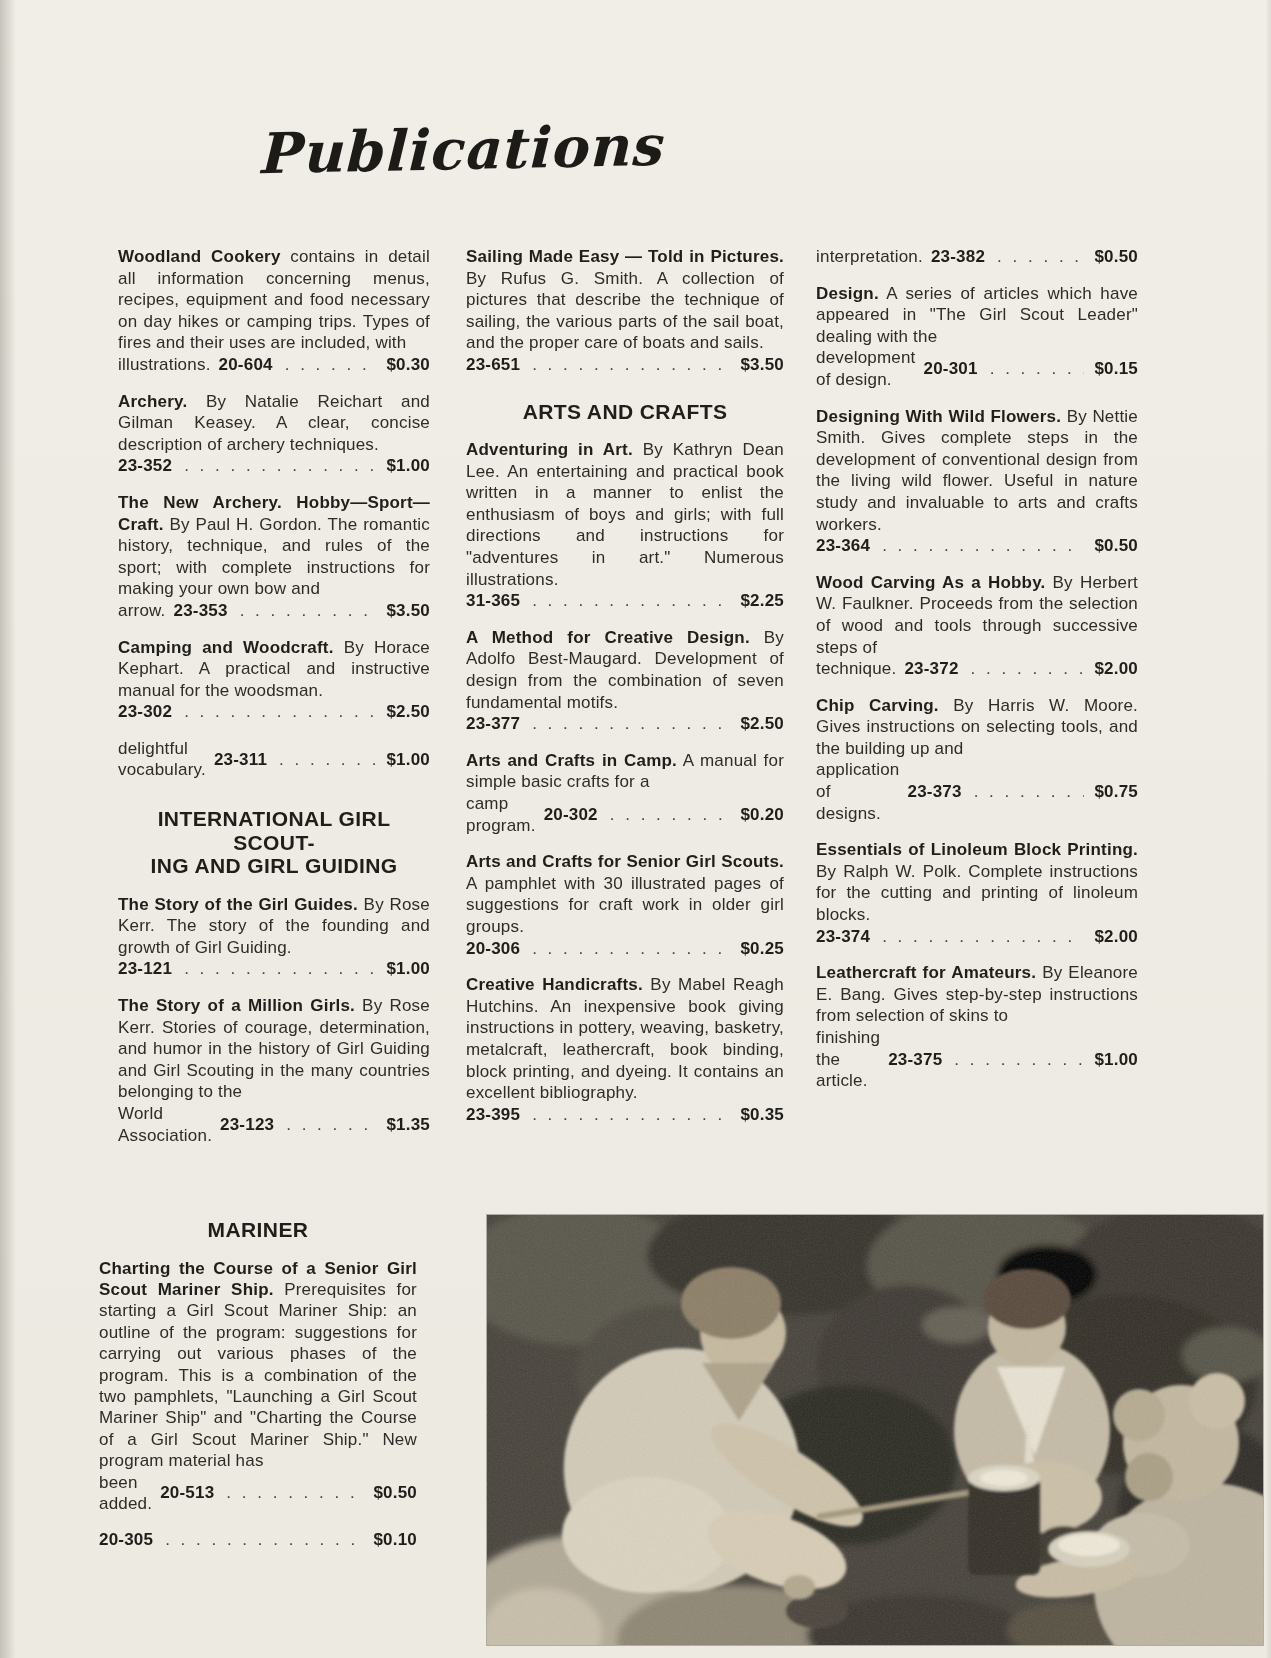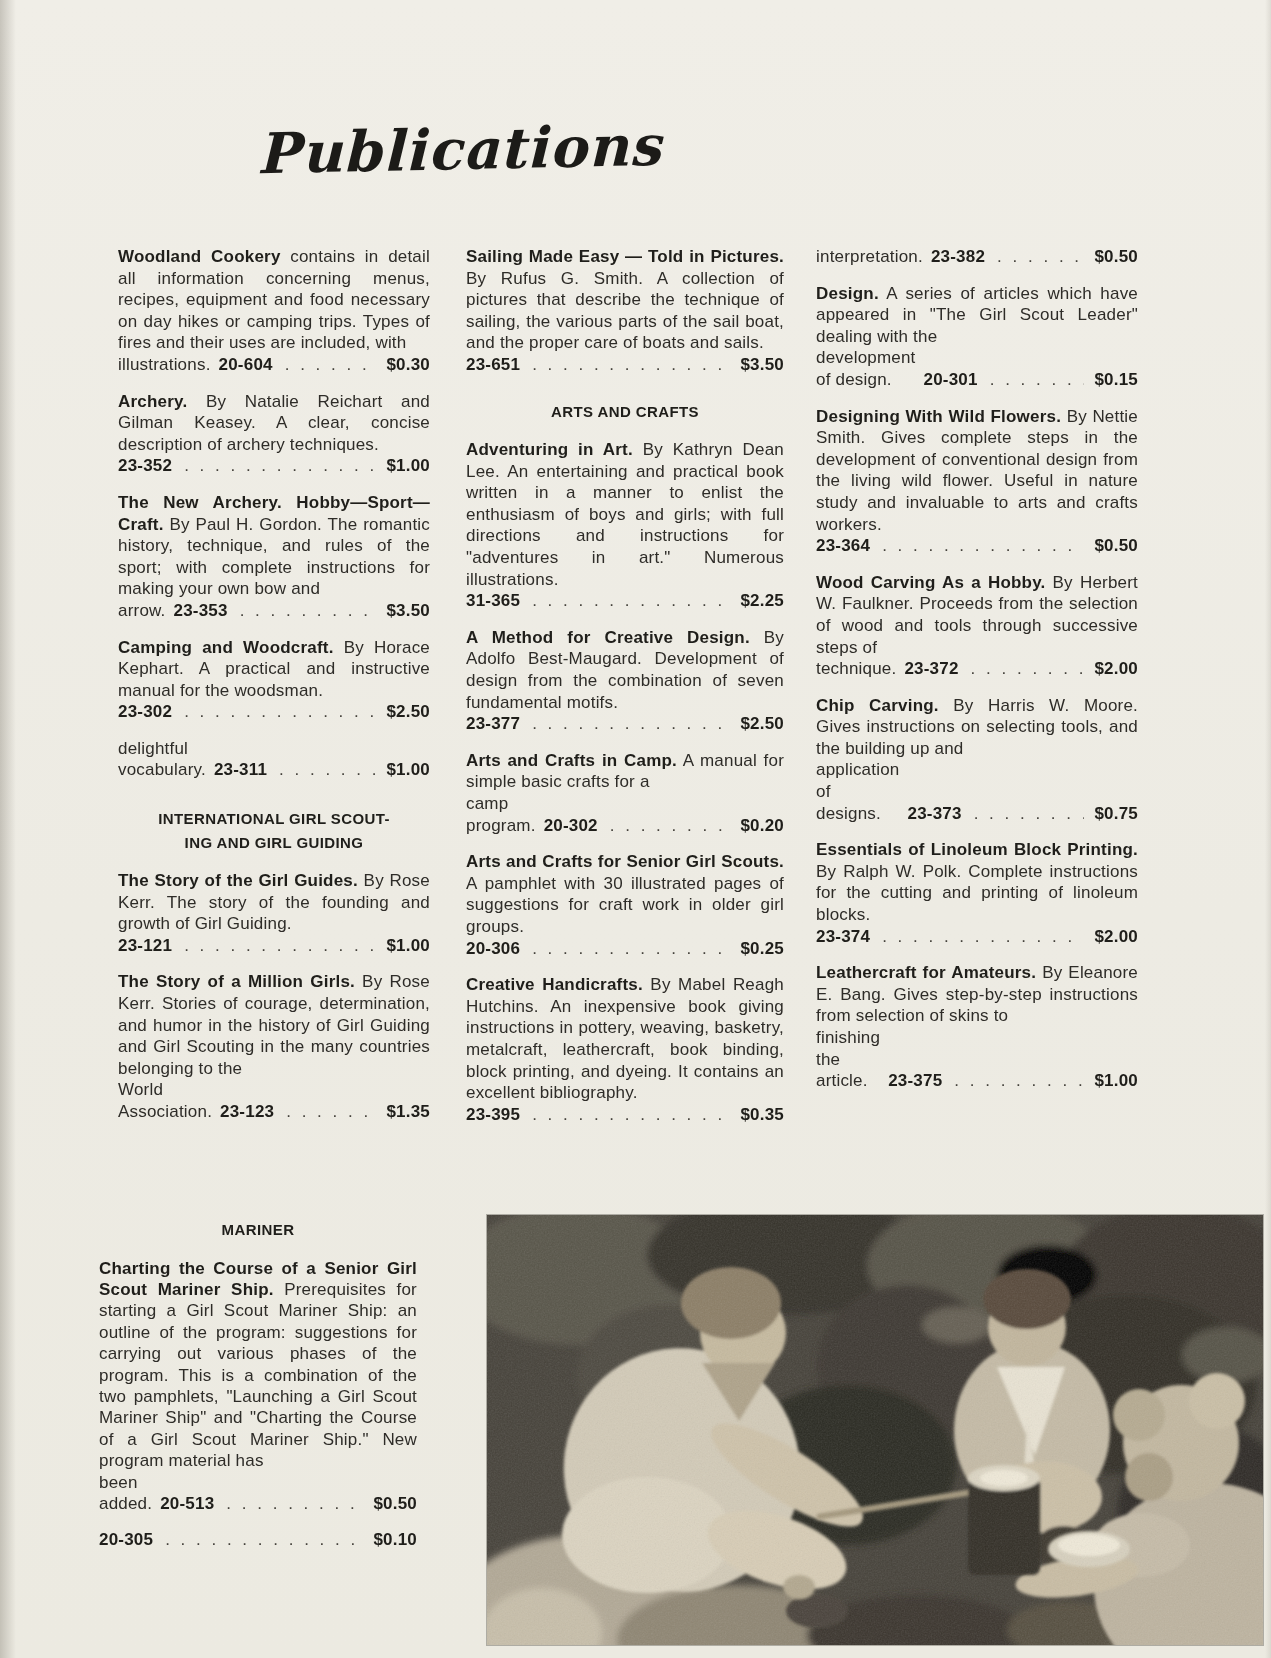--- a/index.html
+++ b/index.html
@@ -33,27 +33,27 @@
     font-size:17px;line-height:21.6px;
     letter-spacing:.2px;
   }
   #col1{left:118px;width:312px;}
   #col2{left:466px;width:318px;}
   #col3{left:816px;width:322px;}
   #col1m{position:absolute;left:99px;width:318px;top:1218px;font-size:17px;line-height:21.4px;letter-spacing:.2px;}
   .entry{margin:0 0 15px 0;}
   .para{margin:0;text-align:justify;}
   .etitle{font-weight:700;color:#1f1e1a;}
-  .price-row{display:flex;align-items:flex-end;}
+  .price-row{display:flex;align-items:center;}
   .tail:not(:empty){margin-right:8px;}
   .code{font-weight:700;color:#1f1e1a;white-space:nowrap;}
   .leader{flex:1 1 auto;overflow:hidden;white-space:nowrap;margin:0 10px 0 12px;min-width:4px;color:#44413b;}
   .leader::before{content:". . . . . . . . . . . . . . . . . . . . . . . . . . . . . . . . . . . . . . . . . . . .";letter-spacing:3px;}
   .price{font-weight:700;color:#1f1e1a;white-space:nowrap;}
-  .sec-head{font-weight:700;text-align:center;font-size:15px;line-height:23.5px;letter-spacing:.4px;color:#1f1e1a;margin:26px 0 16px 0;}
+  .sec-head{font-weight:700;text-align:center;font-size:21px;line-height:23.5px;letter-spacing:.4px;color:#1f1e1a;margin:26px 0 16px 0;}
   .sec-head.first{margin-top:24px;}
   .photo{
     position:absolute;left:487px;top:1215px;width:776px;height:430px;
     background:#45413a;box-shadow:0 0 0 1px rgba(60,56,48,.35);
   }
   .photo svg{display:block;}
 </style>
 </head>
 <body>
 

